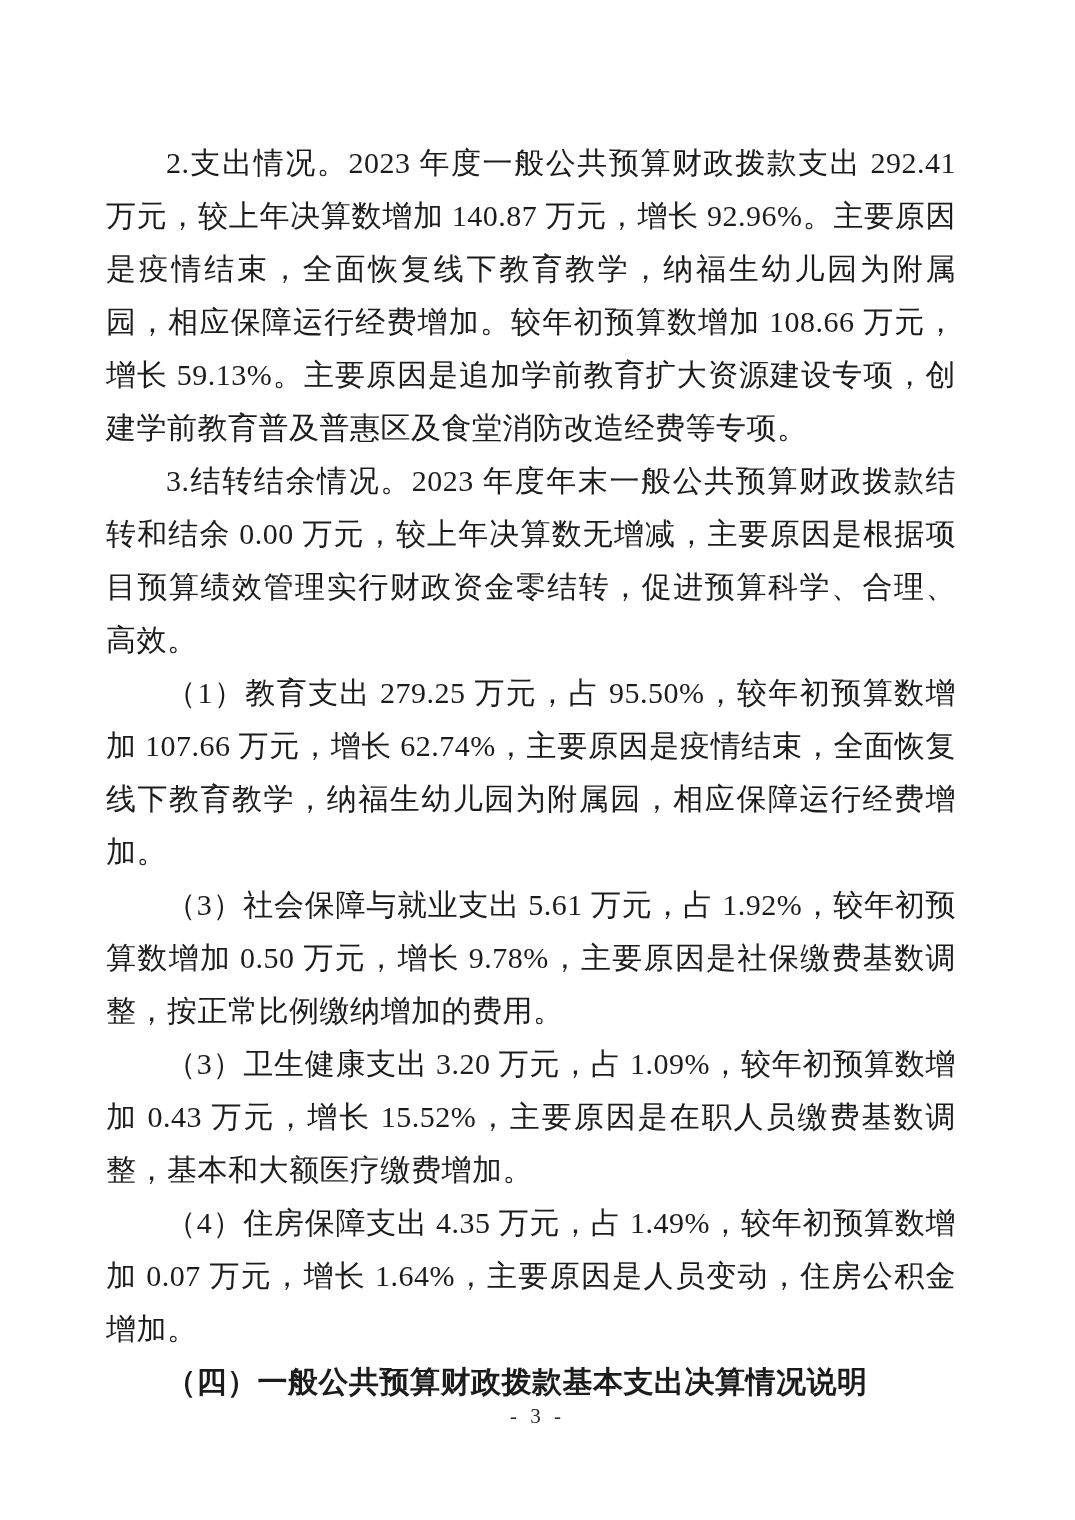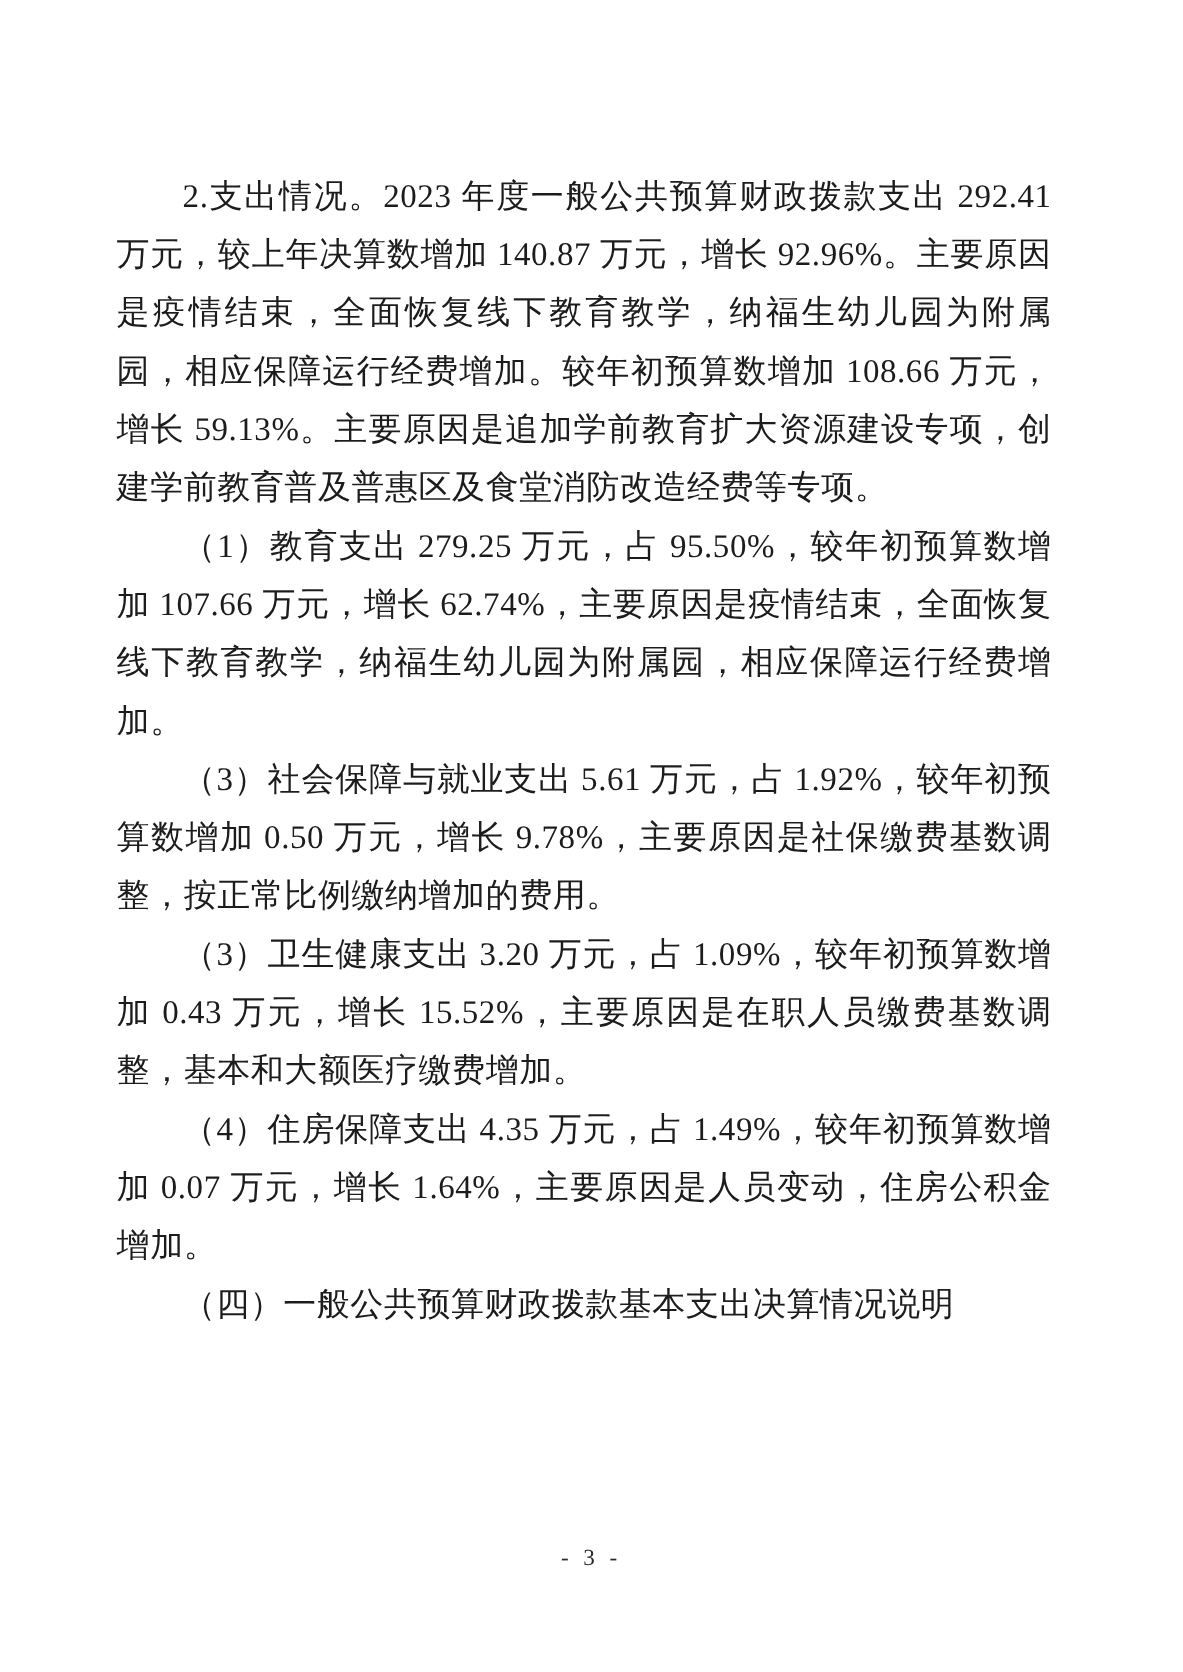--- a/index.html
+++ b/index.html
@@ -12,55 +12,56 @@
     width: 1075px;
     height: 1520px;
     background: #ffffff;
     font-family: "Liberation Serif", "DejaVu Serif", serif;
     color: #1c1c1c;
     overflow: hidden;
   }
   .content {
     position: absolute;
     left: 106px;
-    top: 152px;
+    top: 136px;
     width: 850px;
   }
   .content p {
     margin: 0;
     padding: 0;
     font-size: 30px;
     line-height: 53px;
     text-align: justify;
     text-justify: inter-ideograph;
     text-indent: 2em;
     letter-spacing: 0.5px;
     font-weight: 400;
   }
   .content p.bold-heading {
-    font-weight: 400;
+    font-weight: 700;
   }
   .footer {
     position: absolute;
     left: 0;
     top: 1403px;
     width: 100%;
     text-align: center;
     font-size: 21px;
     line-height: 26px;
     letter-spacing: 4px;
     color: #2a2a2a;
   }
 </style>
 </head>
 <body>
 
 <div class="page">
   <div class="content">
     <p>2.支出情况。2023 年度一般公共预算财政拨款支出 292.41 万元，较上年决算数增加 140.87 万元，增长 92.96%。主要原因是疫情结束，全面恢复线下教育教学，纳福生幼儿园为附属园，相应保障运行经费增加。较年初预算数增加 108.66 万元，增长 59.13%。主要原因是追加学前教育扩大资源建设专项，创建学前教育普及普惠区及食堂消防改造经费等专项。</p>
+    <p>3.结转结余情况。2023 年度年末一般公共预算财政拨款结转和结余 0.00 万元，较上年决算数无增减，主要原因是根据项目预算绩效管理实行财政资金零结转，促进预算科学、合理、高效。</p>
     <p>（1）教育支出 279.25 万元，占 95.50%，较年初预算数增加 107.66 万元，增长 62.74%，主要原因是疫情结束，全面恢复线下教育教学，纳福生幼儿园为附属园，相应保障运行经费增加。</p>
     <p>（3）社会保障与就业支出 5.61 万元，占 1.92%，较年初预算数增加 0.50 万元，增长 9.78%，主要原因是社保缴费基数调整，按正常比例缴纳增加的费用。</p>
     <p>（3）卫生健康支出 3.20 万元，占 1.09%，较年初预算数增加 0.43 万元，增长 15.52%，主要原因是在职人员缴费基数调整，基本和大额医疗缴费增加。</p>
     <p>（4）住房保障支出 4.35 万元，占 1.49%，较年初预算数增加 0.07 万元，增长 1.64%，主要原因是人员变动，住房公积金增加。</p>
     <p class="bold-heading">（四）一般公共预算财政拨款基本支出决算情况说明</p>
   </div>
 
   <div class="footer">
     <span>- 3 -</span>
   </div>

